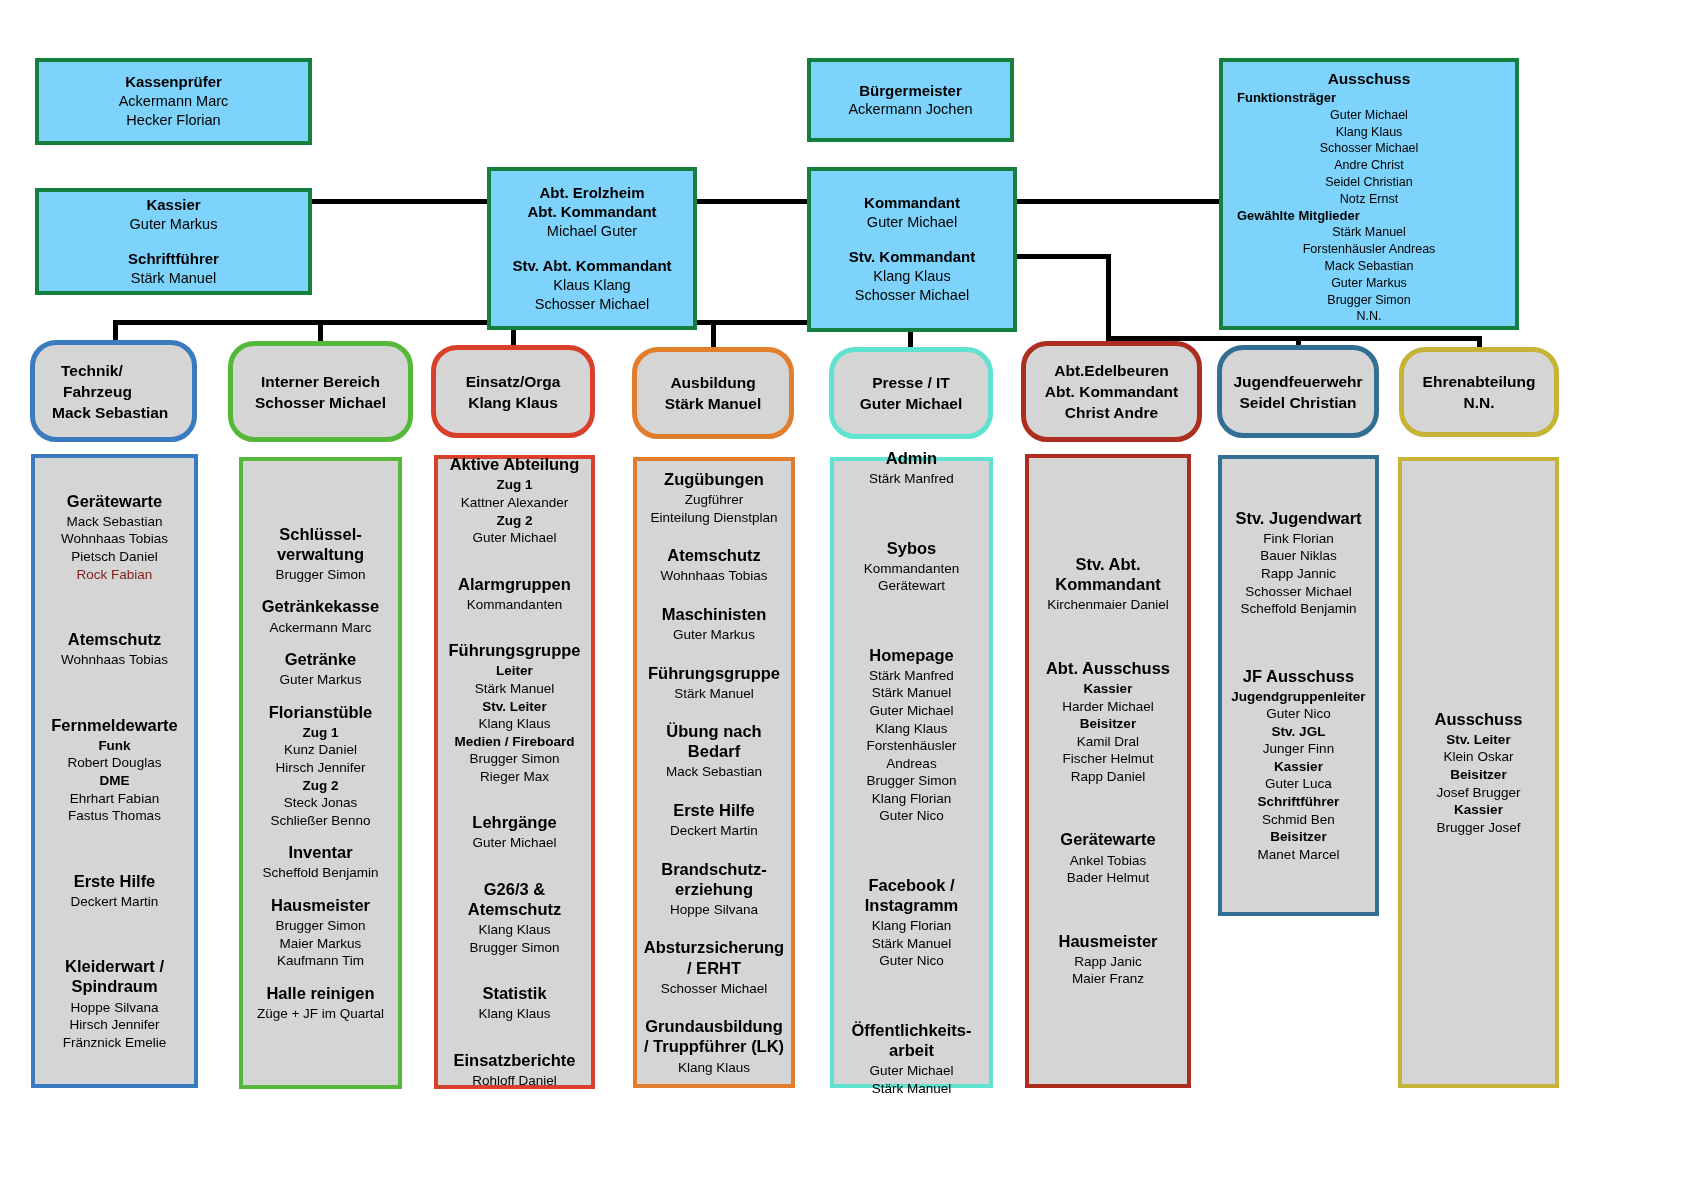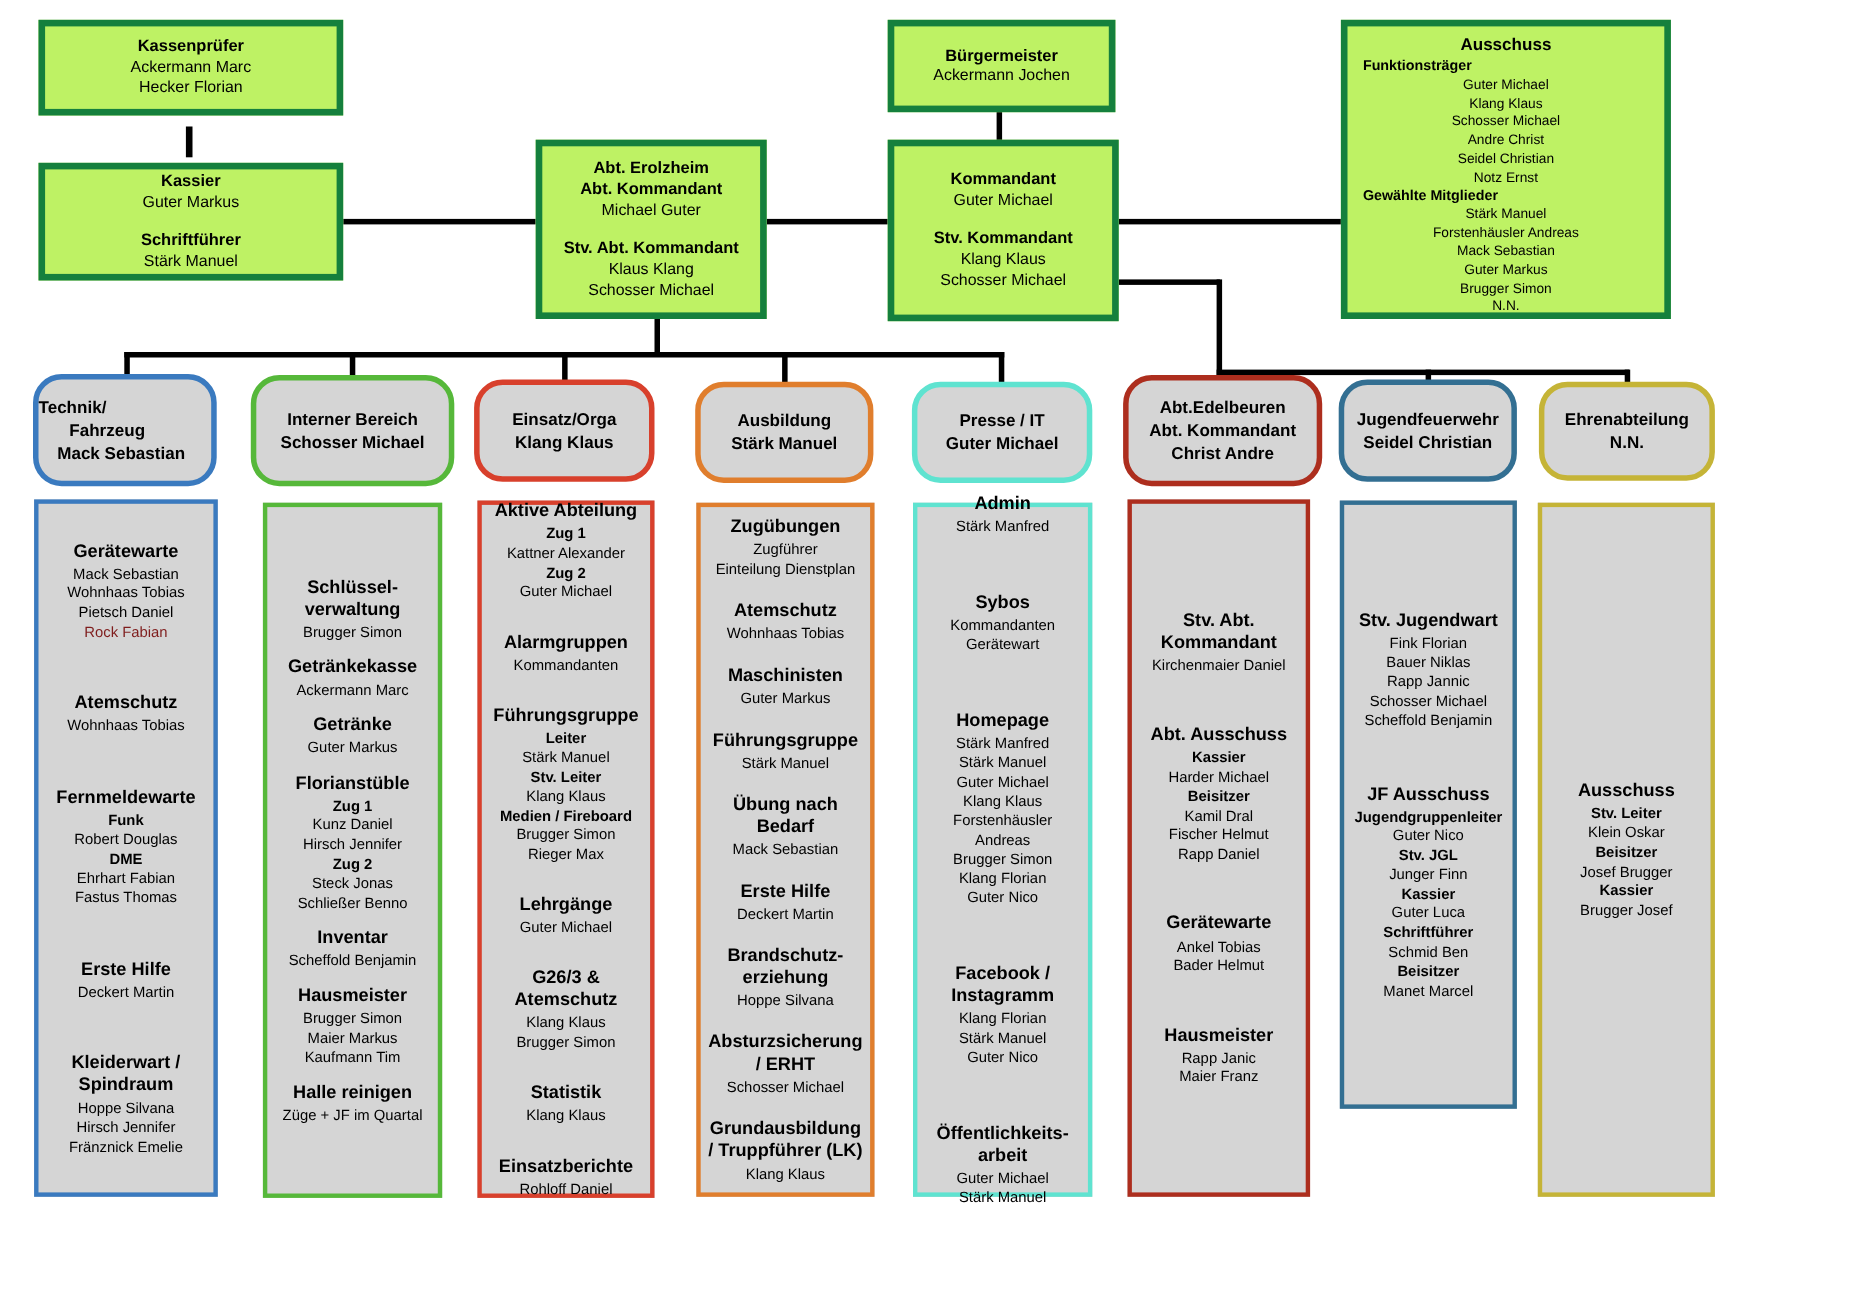--- a/index.html
+++ b/index.html
@@ -4,39 +4,39 @@
 <style>
   html,body{margin:0;padding:0;background:#fff;}
   *{box-sizing:border-box;}
   #stage{position:relative;width:1684px;height:1190px;background:#fff;
          font-family:"Liberation Sans",sans-serif;color:#000;overflow:hidden;}
 
   
   .line{position:absolute;background:#000;}
 
   
-  .tbox{position:absolute;background:#bef264;border:6px solid #15803d;
+  .tbox{position:absolute;background:#7dd3fc;border:4px solid #15803d;
         display:flex;flex-direction:column;justify-content:center;
-        text-align:center;}
+        text-align:center;margin-top:40px;}
   .tbox .tl{font-size:14.5px;line-height:19.5px;}
   .tbox .tl.b{font-weight:bold;font-size:15px;}
   .tl.spacer{min-height:15px;}
 
   
   .tbox-ausschuss{justify-content:flex-start;padding:6px 8px;}
   .tbox-ausschuss .tl{font-size:12.5px;line-height:16.8px;}
   .tbox-ausschuss .tl.ttl{font-size:15.5px;line-height:22px;}
   .tbox-ausschuss .tl.left{text-align:left;padding-left:6px;font-size:13px;}
 
   
   .hdr{position:absolute;background:#d5d5d5;border:5px solid #000;border-radius:26px;
        display:flex;flex-direction:column;justify-content:center;
        text-align:center;font-weight:bold;font-size:15.5px;line-height:21px;}
   .hdr-technik{text-align:left;}
-  .hdr-technik .hl:nth-child(1){padding-left:0;}
+  .hdr-technik .hl:nth-child(1){padding-left:26px;}
   .hdr-technik .hl:nth-child(2){padding-left:28px;}
   .hdr-technik .hl:nth-child(3){padding-left:17px;}
 
   
   .cbody{position:absolute;background:#d5d5d5;border:4px solid #000;
          display:flex;flex-direction:column;justify-content:center;
          text-align:center;padding:6px 2px;}
   .sec .st{font-weight:bold;font-size:16.5px;line-height:1.22;
            white-space:pre-line;margin-bottom:2px;}
   .sec .it{font-size:13.5px;line-height:1.3;}
@@ -352,21 +352,21 @@
       <div class="sec">
         <div class="st">Hausmeister</div>
         <div class="it">Rapp Janic</div>
         <div class="it">Maier Franz</div>
       </div>
     </div>
     <div class="hdr hdr-jugend" style="border-color: rgb(51, 111, 146); left: 1217px; top: 345px; width: 162px; height: 93px;">
       <div class="hl">Jugendfeuerwehr</div>
       <div class="hl">Seidel Christian</div>
     </div>
-    <div class="cbody cbody-jugend" style="border-color: rgb(51, 111, 146); left: 1218px; top: 455px; width: 161px; height: 553px; gap: 48px;">
+    <div class="cbody cbody-jugend" style="border-color: rgb(51, 111, 146); left: 1218px; top: 455px; width: 161px; height: 461px; gap: 48px;">
       <div class="sec">
         <div class="st">Stv. Jugendwart</div>
         <div class="it">Fink Florian</div>
         <div class="it">Bauer Niklas</div>
         <div class="it">Rapp Jannic</div>
         <div class="it">Schosser Michael</div>
         <div class="it">Scheffold Benjamin</div>
       </div>
       <div class="sec">
         <div class="st">JF Ausschuss</div>

